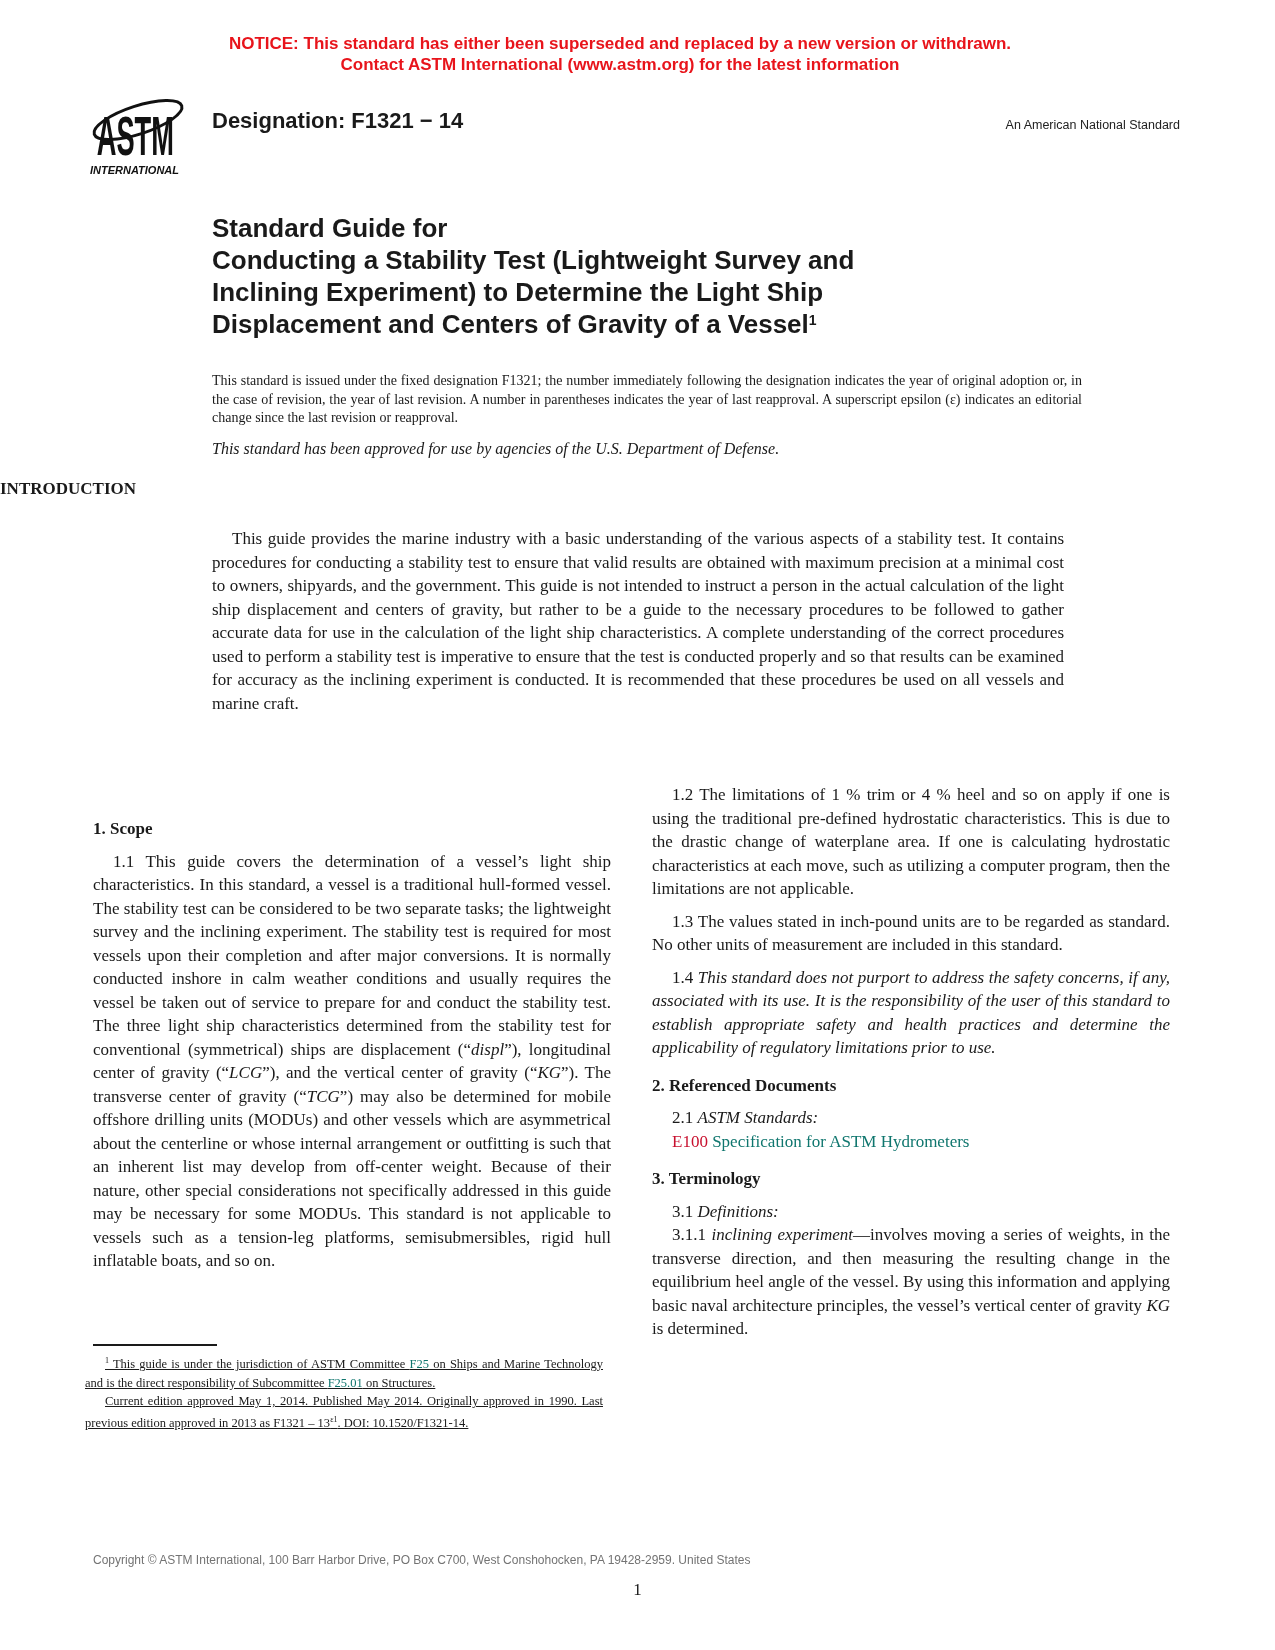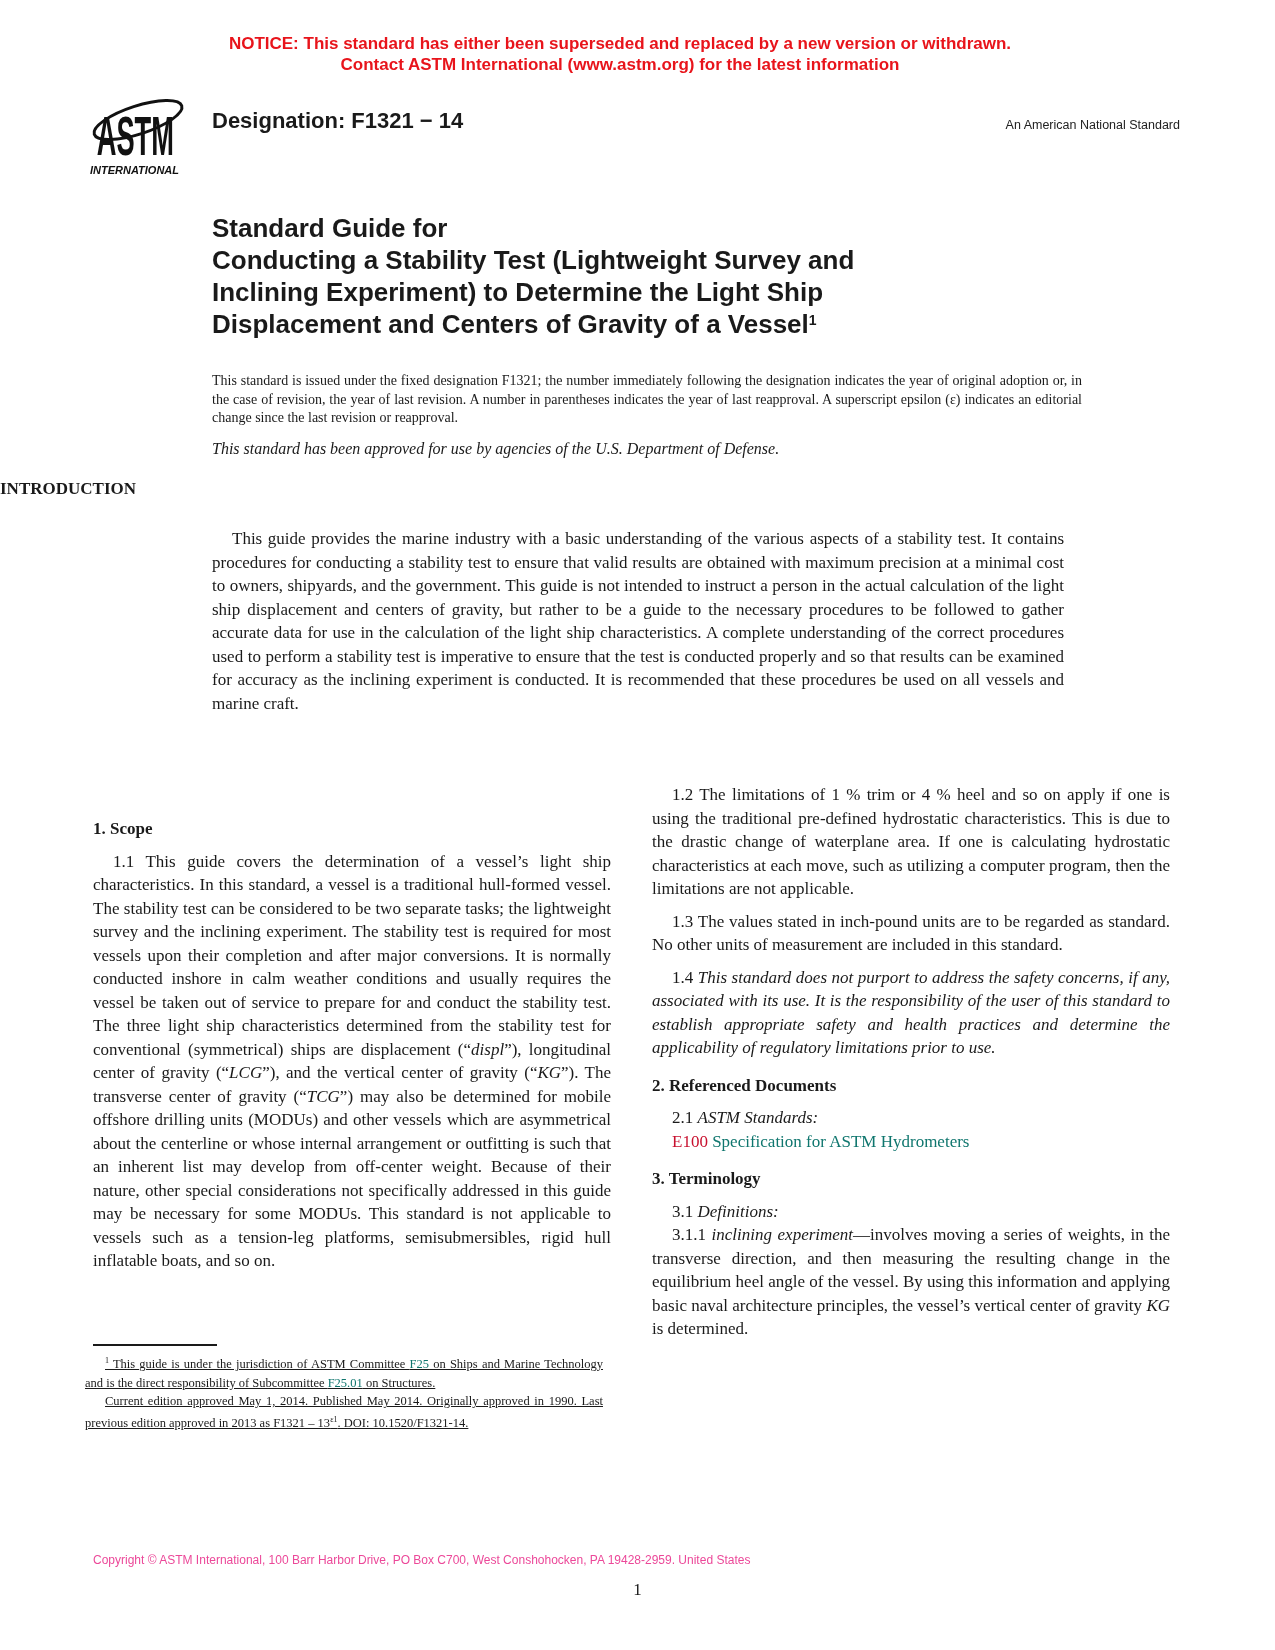--- a/index.html
+++ b/index.html
@@ -30,21 +30,21 @@
   .col .sp { height: 9px; }
   .col .sp2 { height: 14px; }
   .link-red { color: #c8102e; }
   .link-blue { color: #0f766e; }
 
   .fn-rule { left: 93px; top: 1344px; width: 124px; height: 2px; background: #1a1a1a; }
   .footnotes { left: 85px; top: 1352px; width: 518px; font-size: 12.5px; line-height: 18.5px; text-decoration: underline; }
   .footnotes p { margin: 0; text-align: justify; text-indent: 20px; }
   .footnotes sup { font-size: 8px; }
 
-  .copyright { left: 93px; top: 1553px; font-size: 12px; color: #ec4899; }
+  .copyright { left: 93px; top: 1553px; font-size: 12px; color: #737373; }
   .pageno { left: 0; width: 1275px; top: 1580px; text-align: center; font-size: 17px; }
 </style>
 </head>
 <body>
 
 <div class="abs notice sans">
   <div>NOTICE: This standard has either been superseded and replaced by a new version or withdrawn.</div>
   <div>Contact ASTM International (www.astm.org) for the latest information</div>
 </div>
 

